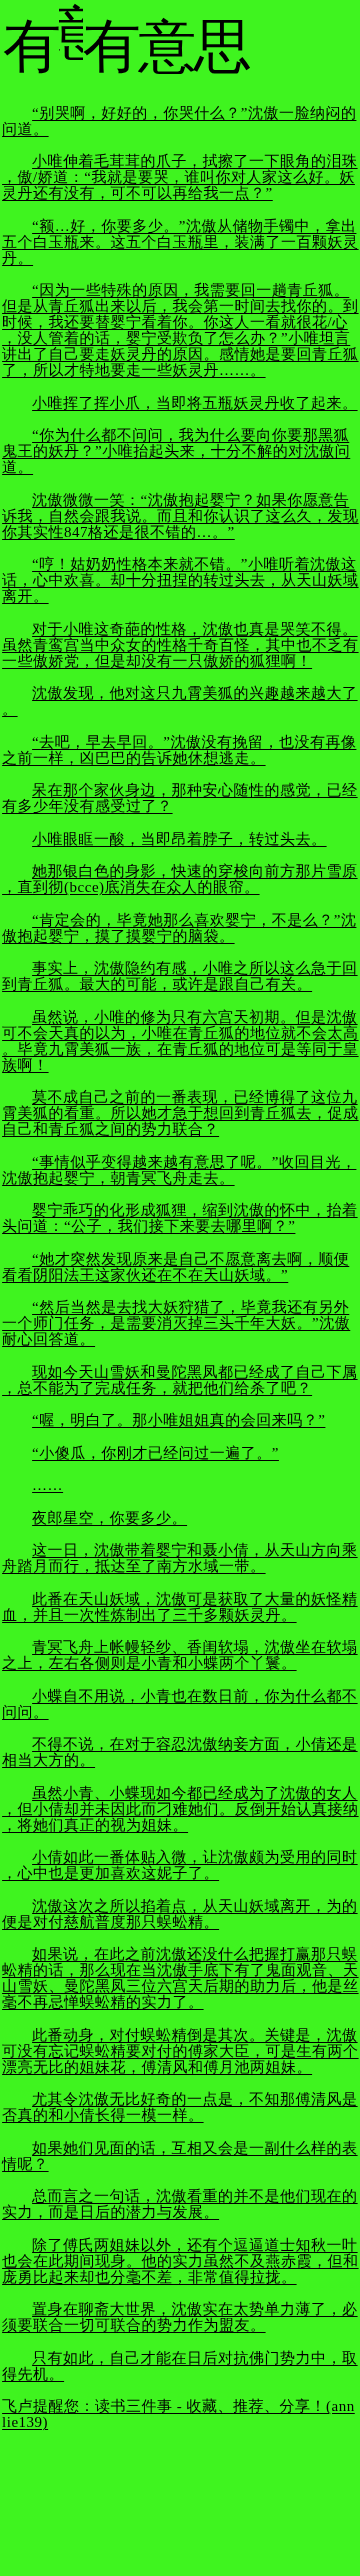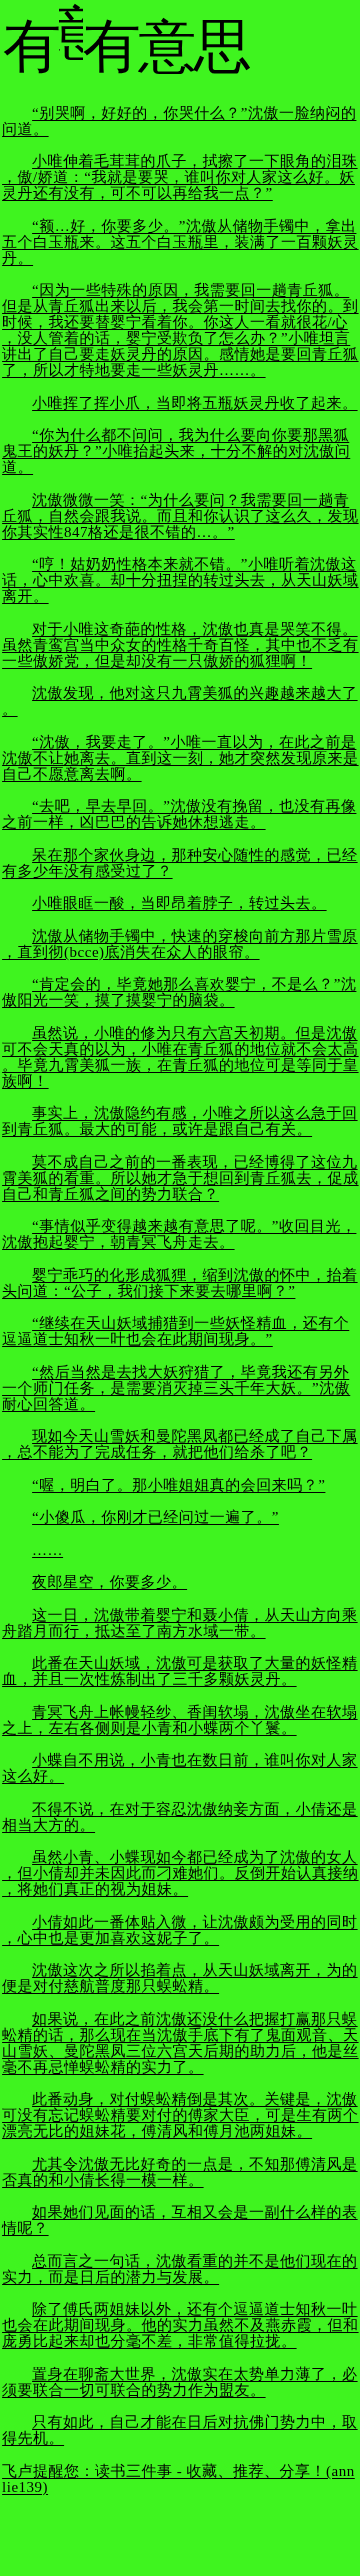--- a/index.html
+++ b/index.html
@@ -47,46 +47,45 @@
 
   <h1 class="big-title"><span>有</span><span class="clip"><span class="clip-inner">意</span></span><span>有意思</span></h1>
 
   <div id="paragraphs">
       <p class="para">“别哭啊，好好的，你哭什么？”沈傲一脸纳闷的问道。</p>
       <p class="para">小唯伸着毛茸茸的爪子，拭擦了一下眼角的泪珠，傲/娇道：“我就是要哭，谁叫你对人家这么好。妖灵丹还有没有，可不可以再给我一点？”</p>
       <p class="para">“额…好，你要多少。”沈傲从储物手镯中，拿出五个白玉瓶来。这五个白玉瓶里，装满了一百颗妖灵丹。</p>
       <p class="para">“因为一些特殊的原因，我需要回一趟青丘狐。但是从青丘狐出来以后，我会第一时间去找你的。到时候，我还要替婴宁看着你。你这人一看就很花/心，没人管着的话，婴宁受欺负了怎么办？”小唯坦言讲出了自己要走妖灵丹的原因。感情她是要回青丘狐了，所以才特地要走一些妖灵丹……。</p>
       <p class="para">小唯挥了挥小爪，当即将五瓶妖灵丹收了起来。</p>
       <p class="para">“你为什么都不问问，我为什么要向你要那黑狐鬼王的妖丹？”小唯抬起头来，十分不解的对沈傲问道。</p>
-      <p class="para">沈傲微微一笑：“为什么要问？我需要回一趟青丘狐，自然会跟我说。而且和你认识了这么久，发现你其实性847格还是很不错的…。”</p>
+      <p class="para">沈傲微微一笑：“沈傲抱起婴宁？如果你愿意告诉我，自然会跟我说。而且和你认识了这么久，发现你其实性847格还是很不错的…。”</p>
       <p class="para">“哼！姑奶奶性格本来就不错。”小唯听着沈傲这话，心中欢喜。却十分扭捏的转过头去，从天山妖域离开。</p>
       <p class="para">对于小唯这奇葩的性格，沈傲也真是哭笑不得。虽然青鸾宫当中众女的性格千奇百怪，其中也不乏有一些傲娇党，但是却没有一只傲娇的狐狸啊！</p>
       <p class="para">沈傲发现，他对这只九霄美狐的兴趣越来越大了。</p>
-      <p class="para">“沈傲，我要走了。”小唯一直以为，在此之前是沈傲不让她离去。直到这一刻，她才突然发现原来是自己不愿意离去啊。</p>
       <p class="para">“去吧，早去早回。”沈傲没有挽留，也没有再像之前一样，凶巴巴的告诉她休想逃走。</p>
       <p class="para">呆在那个家伙身边，那种安心随性的感觉，已经有多少年没有感受过了？</p>
       <p class="para">小唯眼眶一酸，当即昂着脖子，转过头去。</p>
-      <p class="para">沈傲从储物手镯中，快速的穿梭向前方那片雪原，直到彻(bcce)底消失在众人的眼帘。</p>
-      <p class="para">“肯定会的，毕竟她那么喜欢婴宁，不是么？”沈傲阳光一笑，摸了摸婴宁的脑袋。</p>
+      <p class="para">她那银白色的身影，快速的穿梭向前方那片雪原，直到彻(bcce)底消失在众人的眼帘。</p>
+      <p class="para">“肯定会的，毕竟她那么喜欢婴宁，不是么？”沈傲抱起婴宁，摸了摸婴宁的脑袋。</p>
+      <p class="para">事实上，沈傲隐约有感，小唯之所以这么急于回到青丘狐。最大的可能，或许是跟自己有关。</p>
       <p class="para">虽然说，小唯的修为只有六宫天初期。但是沈傲可不会天真的以为，小唯在青丘狐的地位就不会太高。毕竟九霄美狐一族，在青丘狐的地位可是等同于皇族啊！</p>
-      <p class="para">事实上，沈傲隐约有感，小唯之所以这么急于回到青丘狐。最大的可能，或许是跟自己有关。</p>
       <p class="para">莫不成自己之前的一番表现，已经博得了这位九霄美狐的看重。所以她才急于想回到青丘狐去，促成自己和青丘狐之间的势力联合？</p>
       <p class="para">“事情似乎变得越来越有意思了呢。”收回目光，沈傲抱起婴宁，朝青冥飞舟走去。</p>
       <p class="para">婴宁乖巧的化形成狐狸，缩到沈傲的怀中，抬着头问道：“公子，我们接下来要去哪里啊？”</p>
-      <p class="para">“继续在天山妖域捕猎到一些妖怪精血，还有个逗逼道士知秋一叶也会在此期间现身。”</p>
+      <p class="para">“她才突然发现原来是自己不愿意离去啊，顺便看看阴阳法王这家伙还在不在天山妖域。”</p>
       <p class="para">“然后当然是去找大妖狩猎了，毕竟我还有另外一个师门任务，是需要消灭掉三头千年大妖。”沈傲耐心回答道。</p>
       <p class="para">现如今天山雪妖和曼陀黑凤都已经成了自己下属，总不能为了完成任务，就把他们给杀了吧？</p>
       <p class="para">“喔，明白了。那小唯姐姐真的会回来吗？”</p>
       <p class="para">“小傻瓜，你刚才已经问过一遍了。”</p>
       <p class="para">……</p>
       <p class="para">夜郎星空，你要多少。</p>
       <p class="para">这一日，沈傲带着婴宁和聂小倩，从天山方向乘舟踏月而行，抵达至了南方水域一带。</p>
       <p class="para">此番在天山妖域，沈傲可是获取了大量的妖怪精血，并且一次性炼制出了三千多颗妖灵丹。</p>
       <p class="para">青冥飞舟上帐幔轻纱、香闺软塌，沈傲坐在软塌之上，左右各侧则是小青和小蝶两个丫鬟。</p>
-      <p class="para">小蝶自不用说，小青也在数日前，谁叫你对人家这么好。</p>
+      <p class="para">小蝶自不用说，小青也在数日前，你为什么都不问问。</p>
       <p class="para">不得不说，在对于容忍沈傲纳妾方面，小倩还是相当大方的。</p>
       <p class="para">虽然小青、小蝶现如今都已经成为了沈傲的女人，但小倩却并未因此而刁难她们。反倒开始认真接纳，将她们真正的视为姐妹。</p>
       <p class="para">小倩如此一番体贴入微，让沈傲颇为受用的同时，心中也是更加喜欢这妮子了。</p>
       <p class="para">沈傲这次之所以掐着点，从天山妖域离开，为的便是对付慈航普度那只蜈蚣精。</p>
       <p class="para">如果说，在此之前沈傲还没什么把握打赢那只蜈蚣精的话，那么现在当沈傲手底下有了鬼面观音、天山雪妖、曼陀黑凤三位六宫天后期的助力后，他是丝毫不再忌惮蜈蚣精的实力了。</p>
       <p class="para">此番动身，对付蜈蚣精倒是其次。关键是，沈傲可没有忘记蜈蚣精要对付的傅家大臣，可是生有两个漂亮无比的姐妹花，傅清风和傅月池两姐妹。</p>
       <p class="para">尤其令沈傲无比好奇的一点是，不知那傅清风是否真的和小倩长得一模一样。</p>
       <p class="para">如果她们见面的话，互相又会是一副什么样的表情呢？</p>
       <p class="para">总而言之一句话，沈傲看重的并不是他们现在的实力，而是日后的潜力与发展。</p>
       <p class="para">除了傅氏两姐妹以外，还有个逗逼道士知秋一叶也会在此期间现身。他的实力虽然不及燕赤霞，但和庞勇比起来却也分毫不差，非常值得拉拢。</p>

